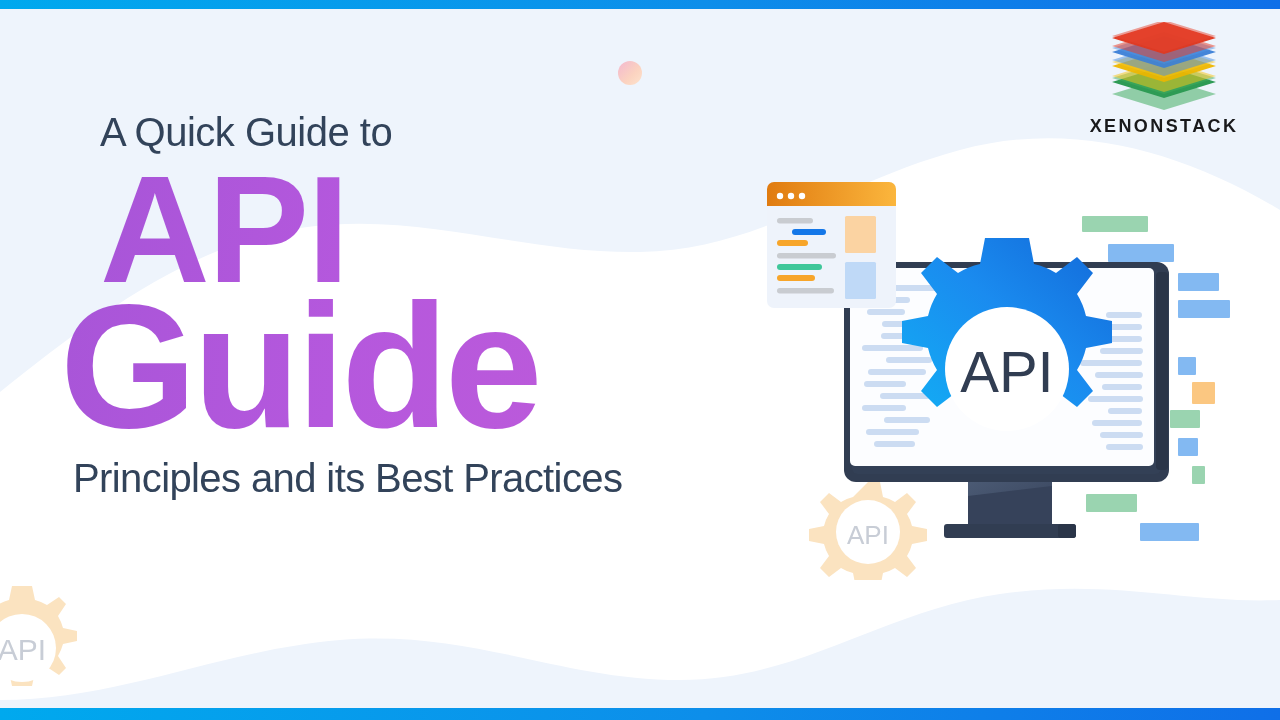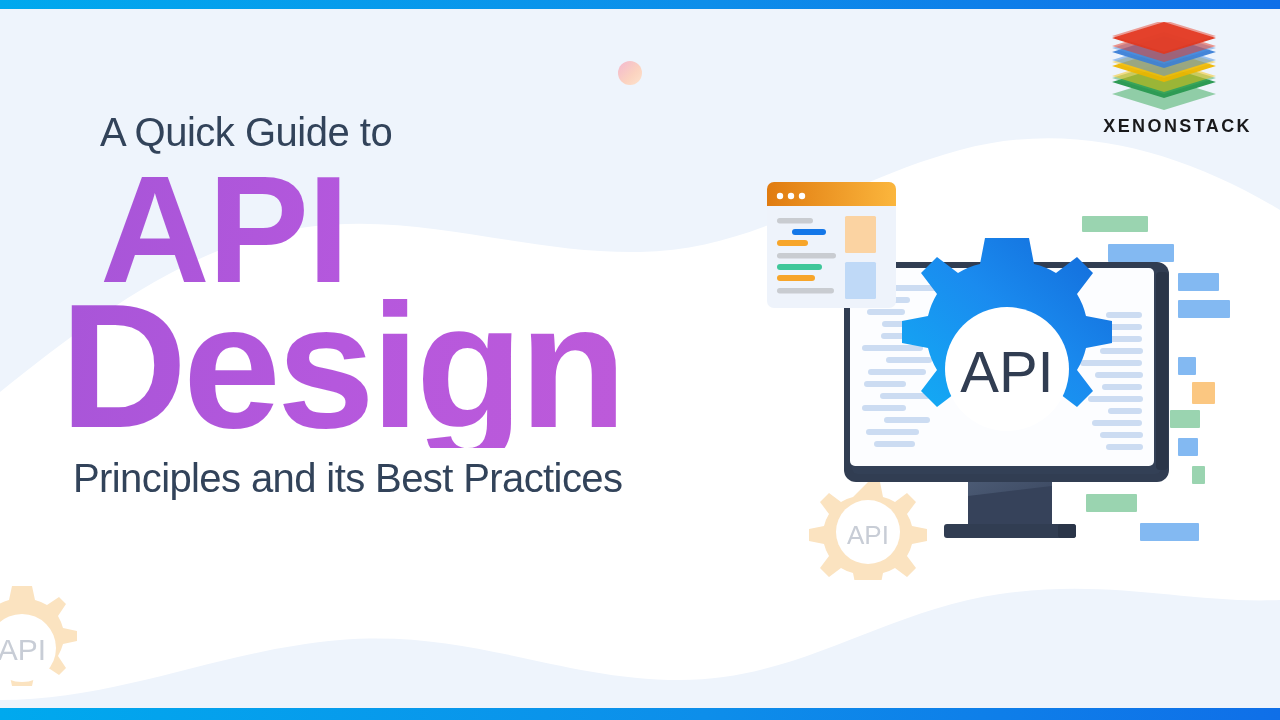--- a/index.html
+++ b/index.html
@@ -46,21 +46,21 @@
   .w-design { font-size:176px; margin-left:0px; margin-top:-14px; letter-spacing:-4px; }
   .subline {
     font-size:40px; color:#32435a; letter-spacing:-0.6px; line-height:1;
     margin-left:13px; margin-top:10px; font-weight:400;
   }
 
   
   .logo { position:absolute; right:28px; top:22px; width:176px; z-index:7; text-align:center; }
   .logo-mark { width:120px; height:88px; margin:0 auto; display:block; }
   .logo-word {
-    font-size:18px; letter-spacing:2.4px; color:#19191b; font-weight:600; margin-top:6px;text-align:right;
+    font-size:18px; letter-spacing:2.4px; color:#19191b; font-weight:600; margin-top:6px;
   }
 
   
   .illustration { position:absolute; left:740px; top:160px; width:540px; height:420px; z-index:4; }
   .ill-svg { width:540px; height:420px; display:block; }
 
   
   .corner-gear { position:absolute; left:-48px; top:578px; width:140px; height:140px; z-index:4; }
 </style>
 </head>
@@ -101,21 +101,21 @@
         <polygon points="60,0 112,16 60,32 8,16" fill="#e03a22"></polygon>
         <polygon points="60,-2 112,14 60,30 8,14" fill="#e8412c" opacity="0.5"></polygon>
       </g>
     </svg>
     <div class="logo-word">XENONSTACK</div>
   </div>
 
   <div class="headline-block">
     <div class="kicker">A Quick Guide to</div>
     <div class="big-word w-api">API</div>
-    <div class="big-word w-design">Design</div>
+    <div class="big-word w-design">Guide</div>
     <div class="subline">Principles and its Best Practices</div>
   </div>
 
   <svg class="corner-gear" viewBox="0 0 140 140">
     <g fill="#fbe3c0">
       <path d="M70,8 l10,0 3,14 a48,48 0 0 1 12,5 l12,-8 7,7 -8,12 a48,48 0 0 1 5,12 l14,3 0,10 -14,3 a48,48 0 0 1 -5,12 l8,12 -7,7 -12,-8 a48,48 0 0 1 -12,5 l-3,14 -10,0 -10,0 -3,-14 a48,48 0 0 1 -12,-5 l-12,8 -7,-7 8,-12 a48,48 0 0 1 -5,-12 l-14,-3 0,-10 14,-3 a48,48 0 0 1 5,-12 l-8,-12 7,-7 12,8 a48,48 0 0 1 12,-5 l3,-14 z"></path>
     </g>
     <circle cx="70" cy="70" r="34" fill="#ffffff"></circle>
     <text x="70" y="82" text-anchor="middle" font-family="Liberation Sans, sans-serif" font-size="30" fill="#c8cdd6">API</text>
   </svg>

